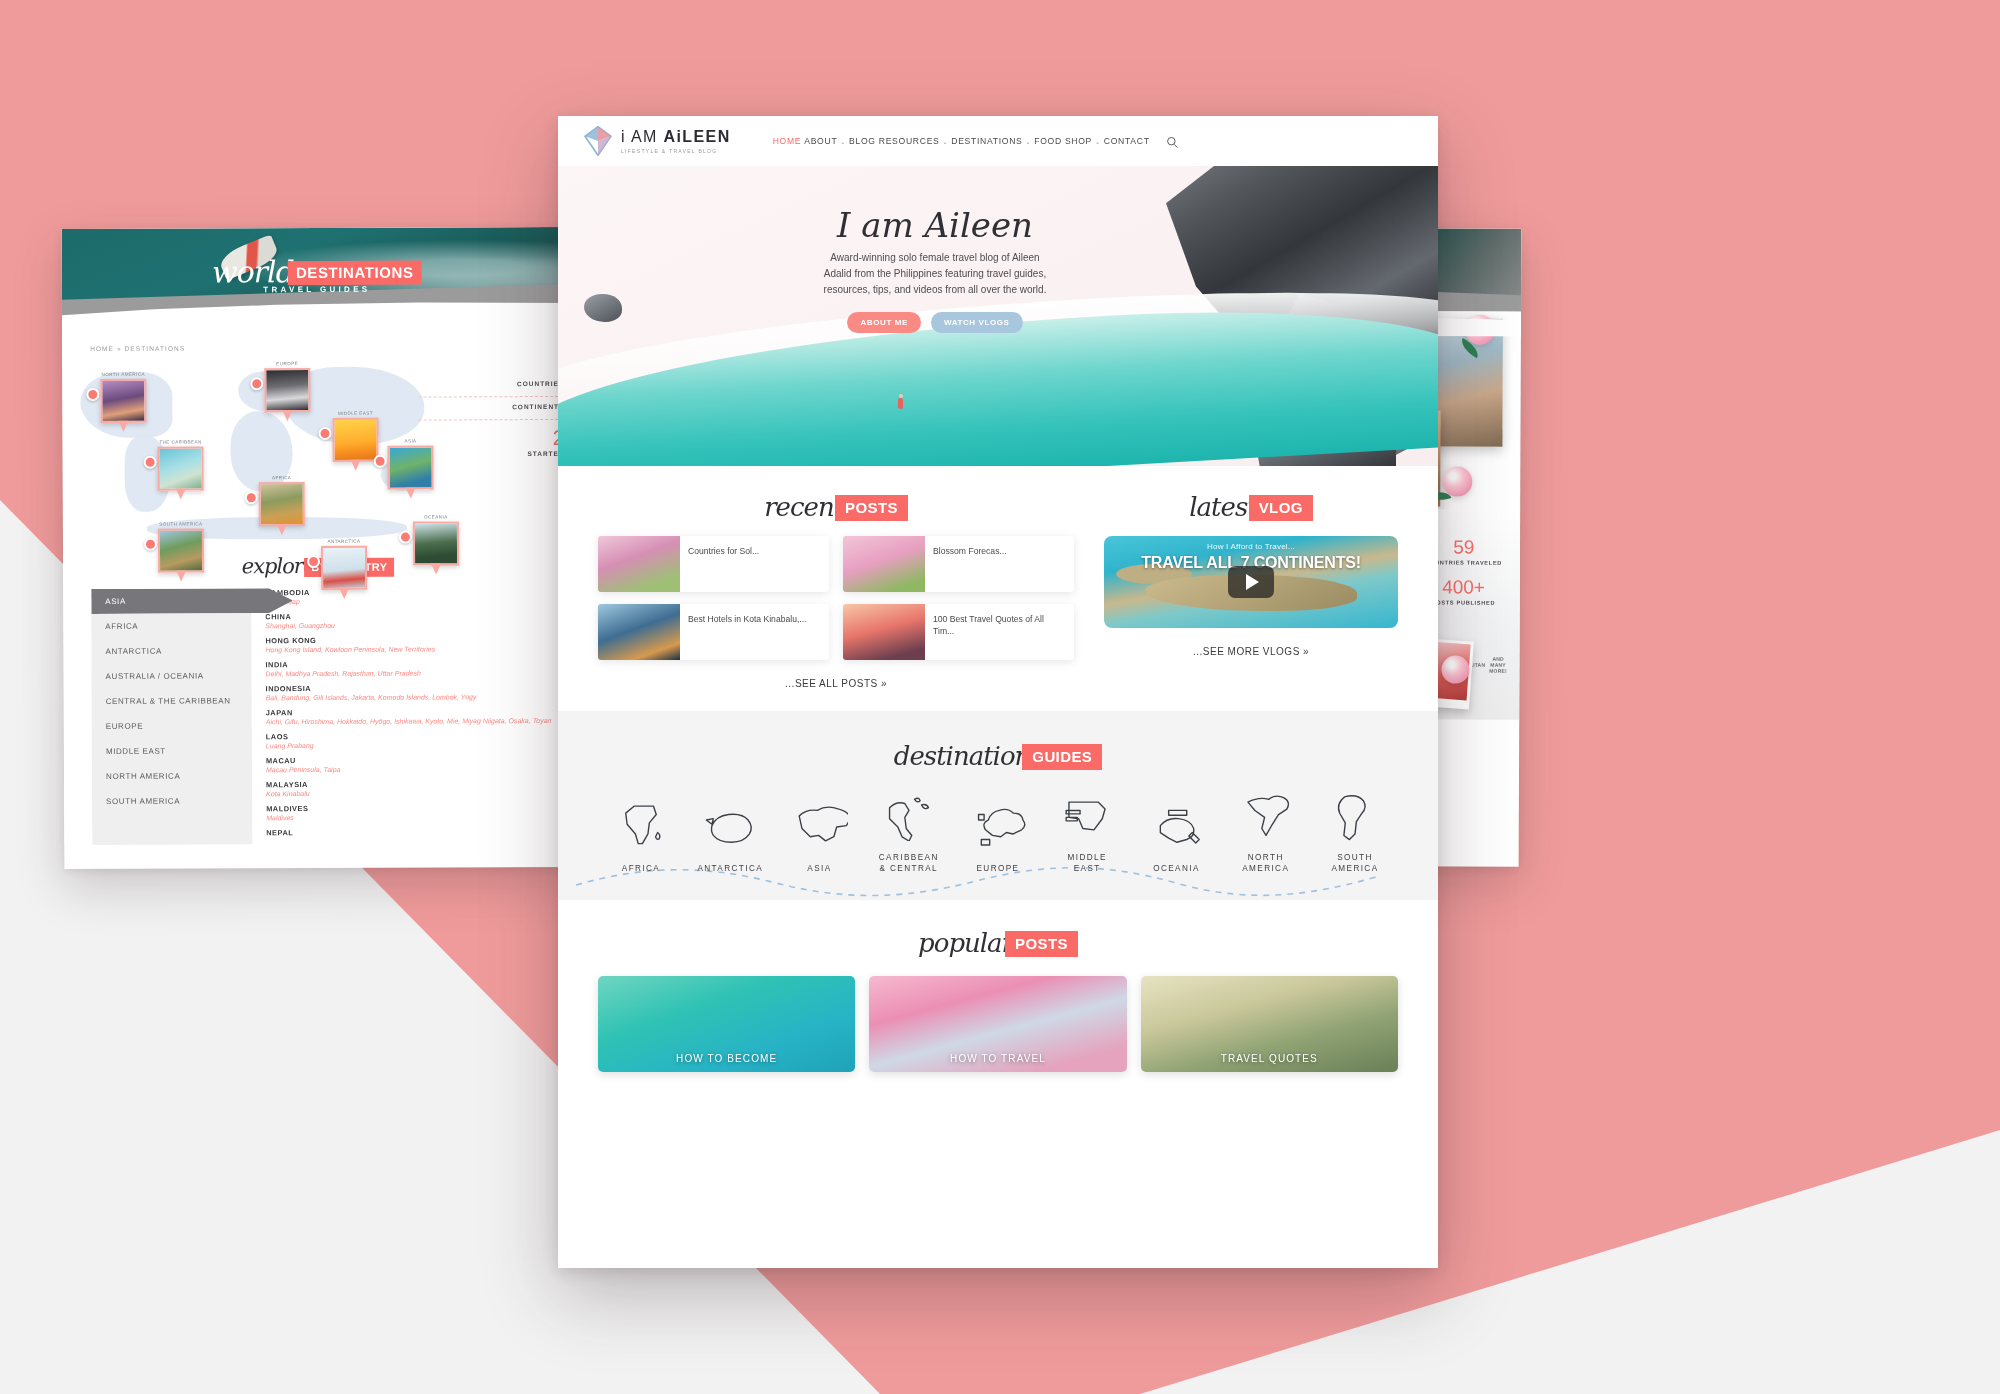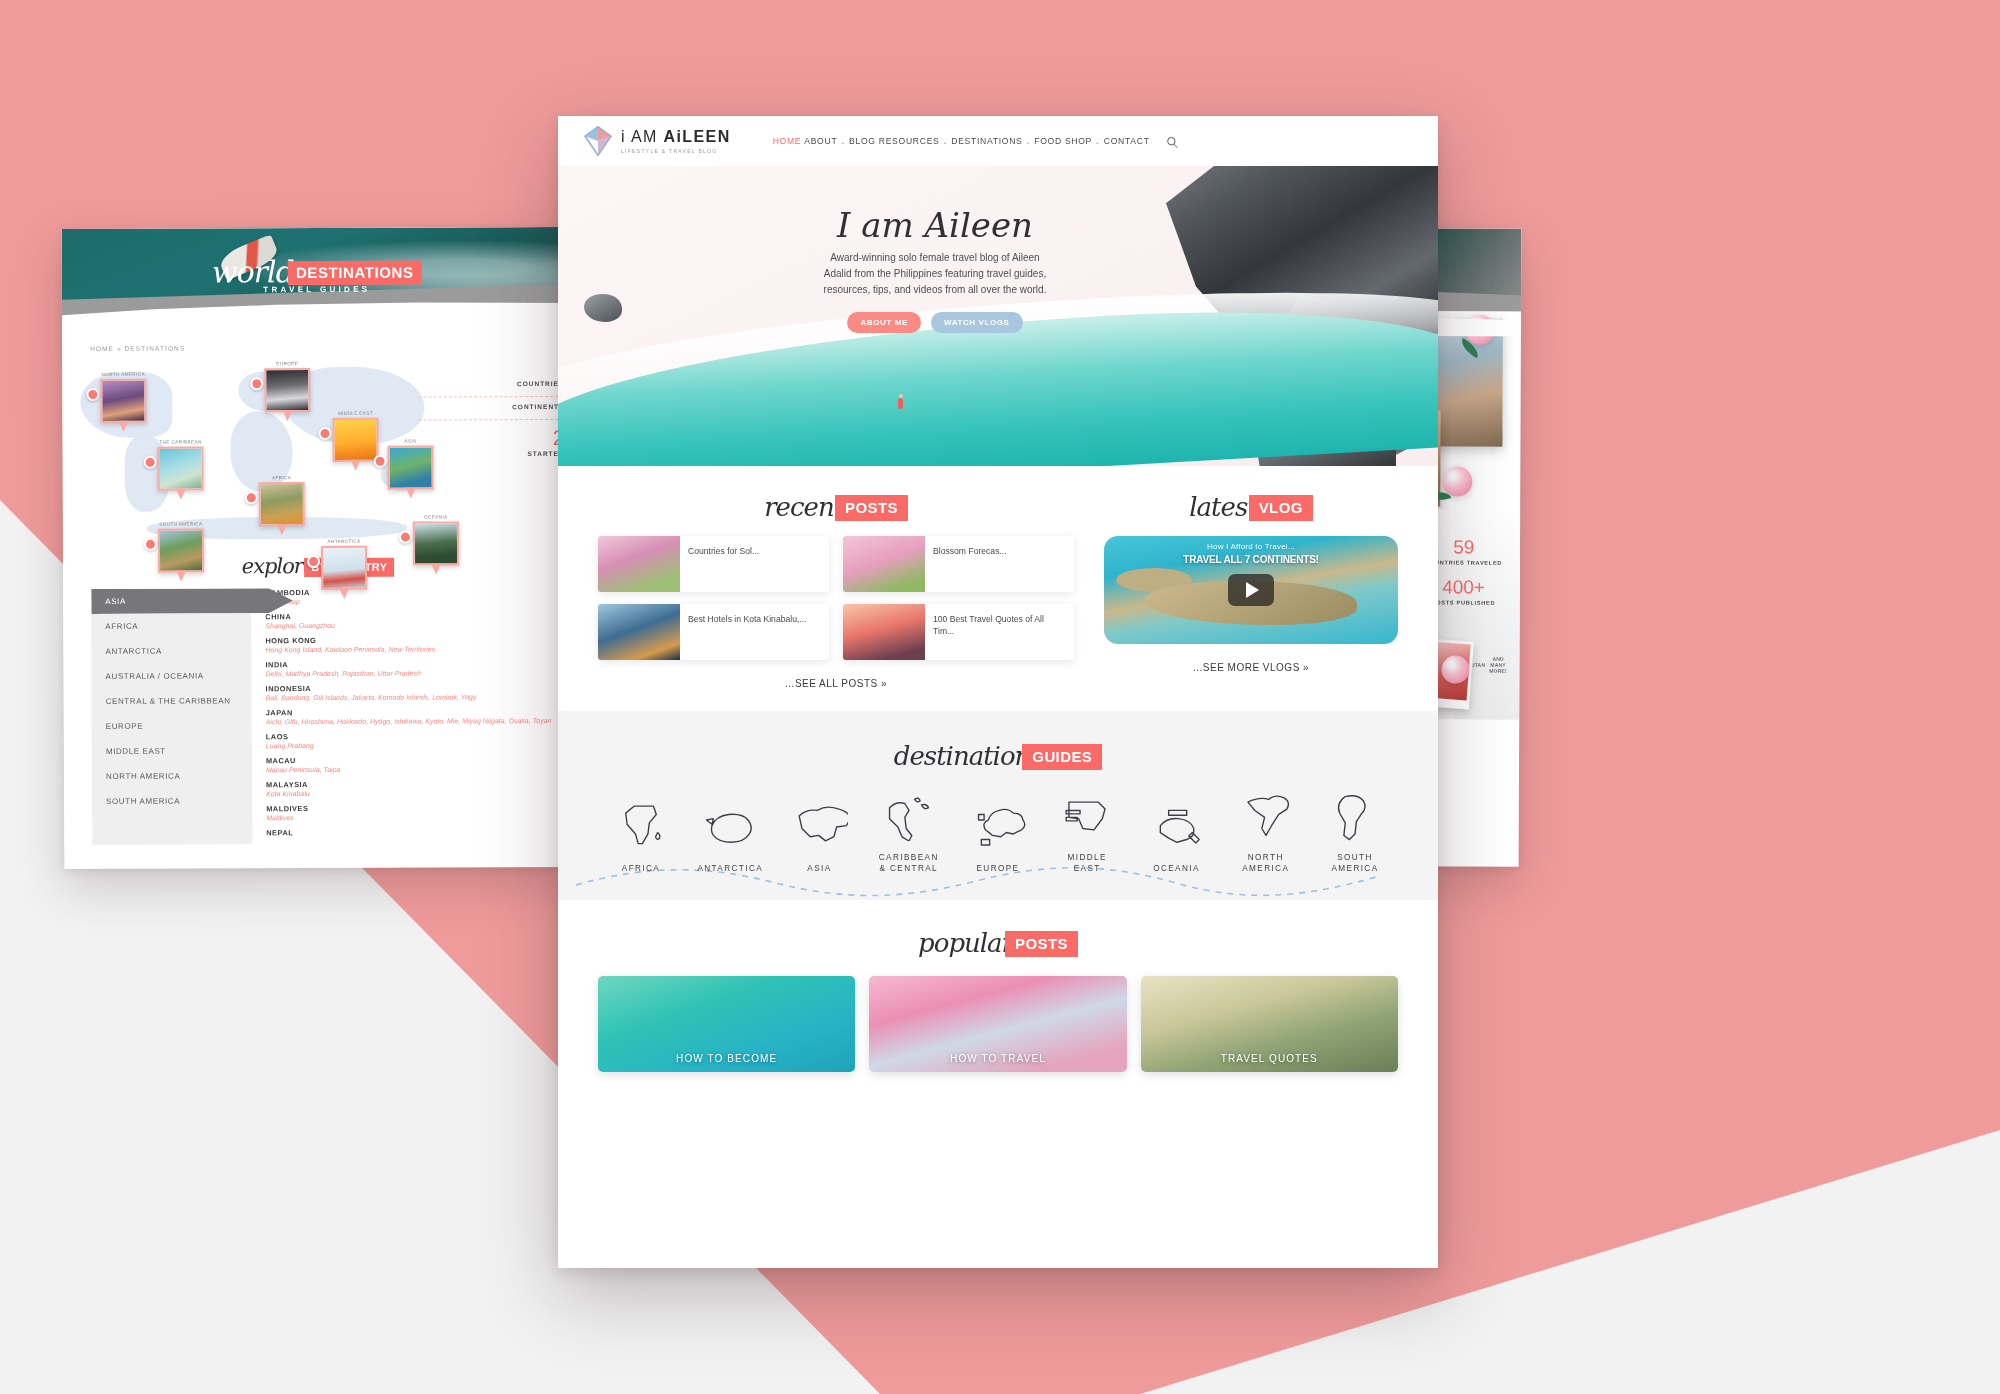--- a/index.html
+++ b/index.html
@@ -264,30 +264,30 @@
   .sec-head .script { font-size: 26px; vertical-align: -3px; margin-right: -8px;}
   .sec-head .pinkbox { font-size: 15px; padding: 4px 10px 5px; letter-spacing: .4px;}
   .posts-col { flex: 1.62; }
   .posts-grid { display:grid; grid-template-columns: 1fr 1fr; gap: 12px 14px;}
   .post-card { display:flex; background:#fff; box-shadow: 0 2px 8px rgba(0,0,0,.10); border-radius: 3px;}
   .post-card .thumb { width: 82px; height: 56px; flex:none; border-radius: 3px 0 0 3px;}
   .post-card .t { font-size: 8.6px; color:#4a4a4e; padding: 10px 8px; line-height:1.35;}
   .see-all { text-align:center; font-size: 10px; letter-spacing: .5px; color:#3a3a3e;
              font-weight: 500; margin-top: 18px;}
   .vlog-col { flex: 1; }
-  .vlog-thumb { position:relative; width: 100%; height: 108px; border-radius: 14px; overflow:hidden;
+  .vlog-thumb { position:relative; width: 100%; height: 92px; border-radius: 8px; overflow:hidden;
     background: linear-gradient(170deg, #49c6d8 0%, #2fb3cc 26%, #c9b88d 48%, #7fc9c9 62%, #35b6cf 100%); margin-top: 12px;}
   .vlog-thumb .isle { position:absolute; left: 14%; top: 42%; width: 72%; height: 40%;
     background: linear-gradient(150deg,#cdbb8d,#9a8b62); border-radius: 46% 54% 40% 60%;}
   .vlog-thumb .isle2 { position:absolute; left: 4%; top: 30%; width: 26%; height: 22%;
     background:#bdae84; border-radius: 50%;}
   .vlog-thumb .tt1 { position:absolute; left:0; right:0; top: 6px; text-align:center;
     font-size: 8px; color:#fff; opacity:.92; letter-spacing:.2px;}
   .vlog-thumb .tt2 { position:absolute; left:0; right:0; top: 18px; text-align:center;
-    font-size: 10px; color:#fff; font-weight:bold; letter-spacing:-.2px;
+    font-size: 16px; color:#fff; font-weight:bold; letter-spacing:-.2px;
     text-shadow: 0 1px 3px rgba(0,0,0,.45);}
   .play { position:absolute; left:50%; top:50%; transform: translate(-50%,-50%);
     width: 46px; height: 32px; border-radius: 7px; background: rgba(30,30,30,.72);
     display:flex; align-items:center; justify-content:center;}
   .play i { display:block; width:0; height:0; border-left: 13px solid #fff;
             border-top: 8px solid transparent; border-bottom: 8px solid transparent; margin-left:3px;}
 
   
   .sec-guides { background:#F4F4F5; padding: 30px 40px 26px; position:relative;}
   .sec-guides .sec-head .script { font-size: 26px; }

